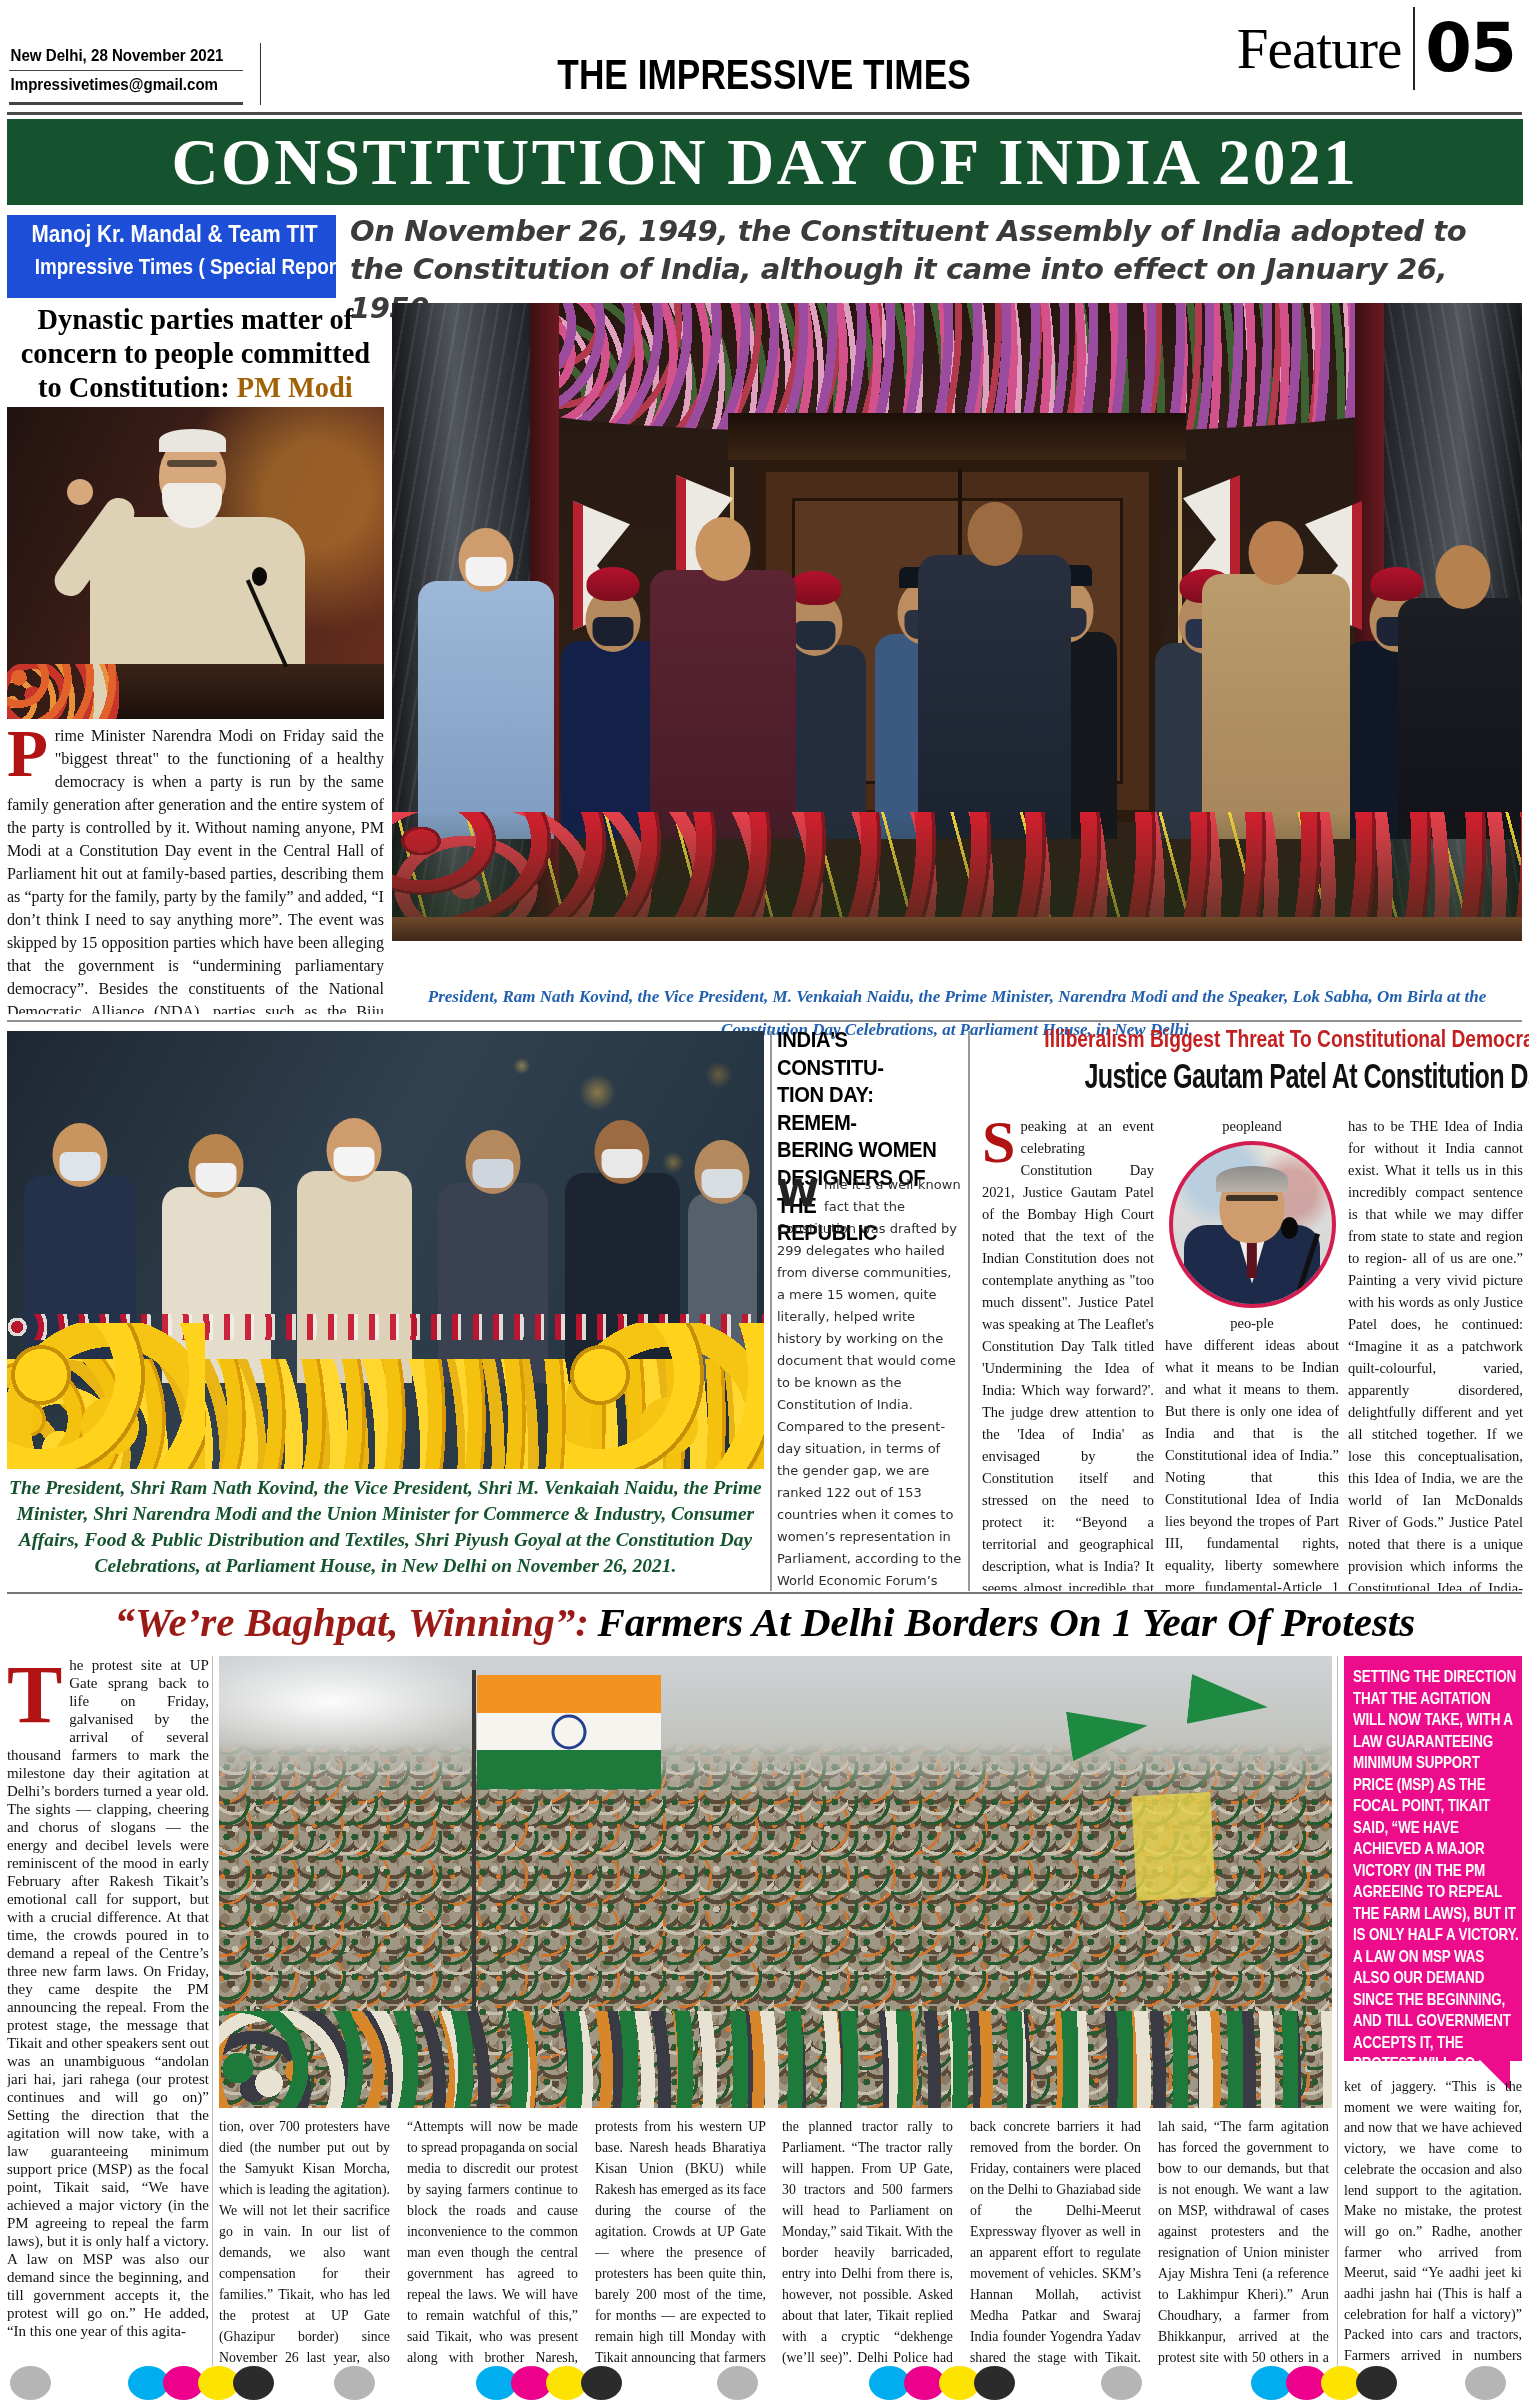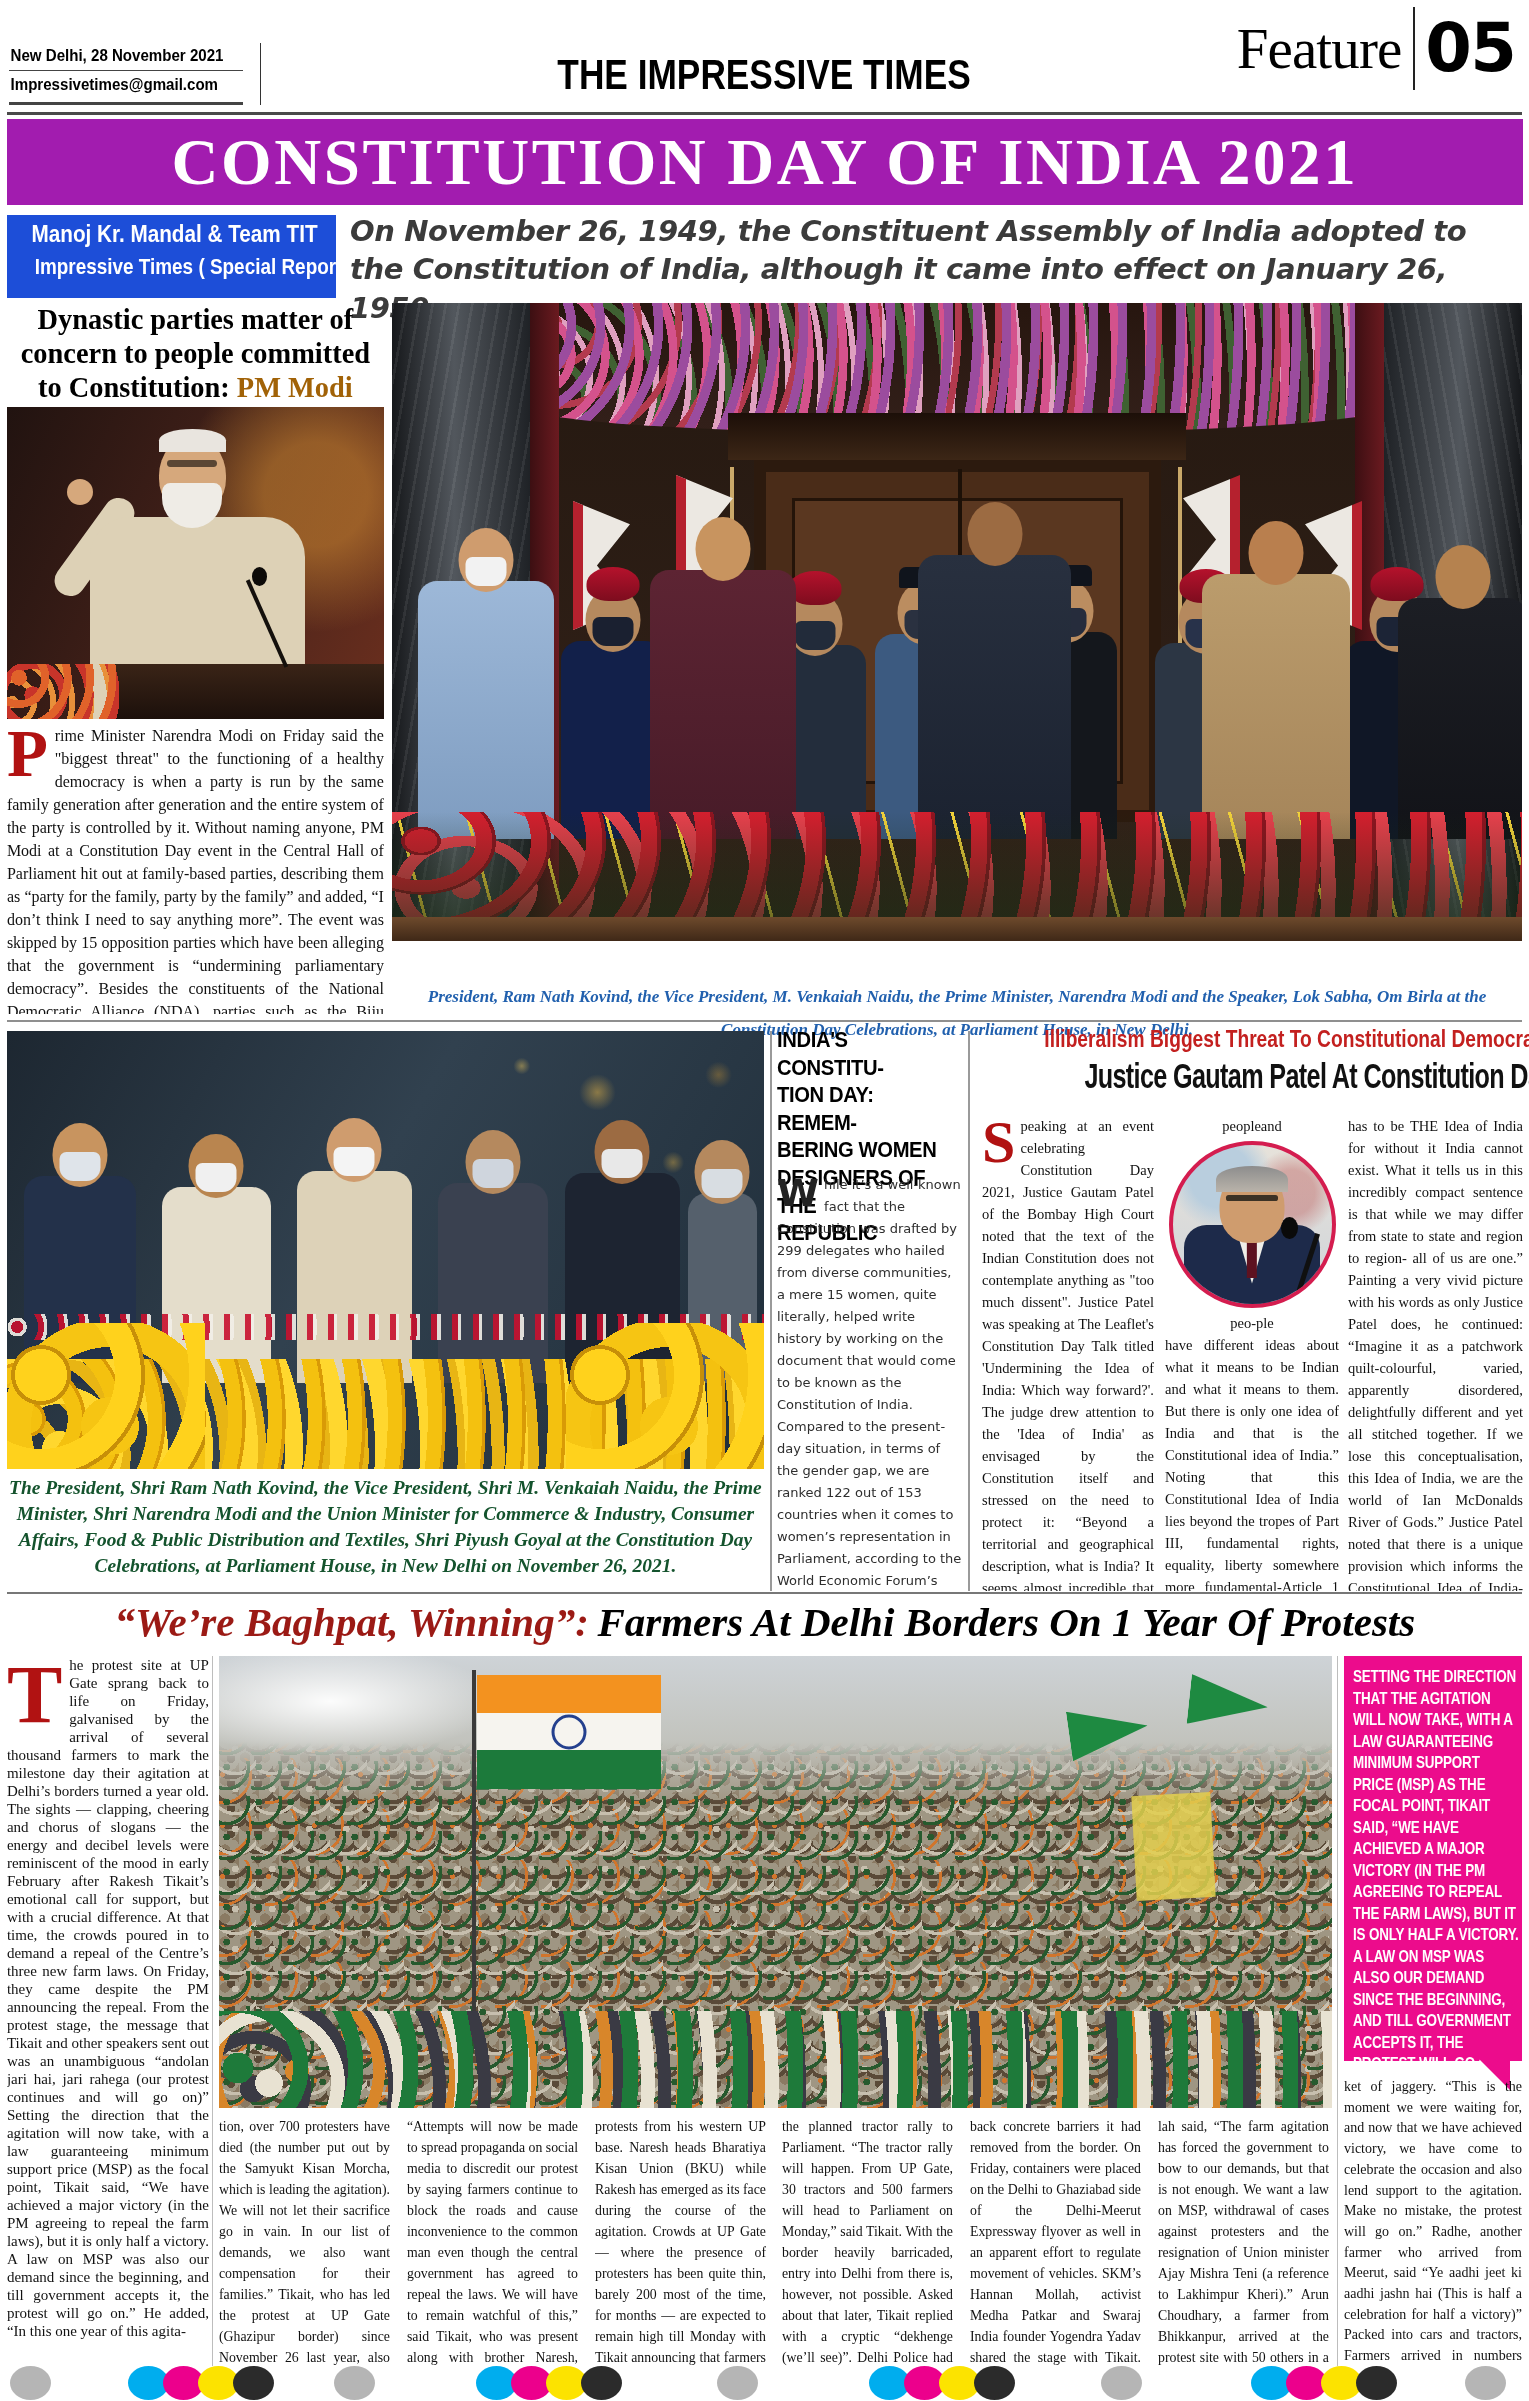--- a/index.html
+++ b/index.html
@@ -15,21 +15,21 @@
   .mast-left .sep2 { height:2.6px; background:#444; margin-top:4.3px; }
   .mast-title { position:absolute; left:0; right:0; top:50px; text-align:center; font-family:"Liberation Sans",sans-serif; font-weight:bold; font-size:43px; letter-spacing:0; }
   .mast-title span { display:inline-block; transform:scaleX(.82); }
   .feature-wrap { position:absolute; right:13.8px; top:6.9px; display:flex; align-items:center; }
   .feature-word { font-family:"Liberation Serif",serif; font-size:57px; font-weight:500; letter-spacing:-0.9px; padding-right:12px; }
   .feature-bar { width:1.7px; height:83px; background:#222; }
   .feature-num { font-family:"DejaVu Sans",sans-serif; font-weight:bold; font-size:67px; padding-left:10.3px; letter-spacing:-1.7px; }
   .mast-rule { position:absolute; left:6.9px; right:6.9px; top:112px; height:2.6px; background:#4a4a4a; }
 
   
-  .banner { position:absolute; left:6.9px; top:119px; width:1516px; height:86px; background:#a21caf; color:#fff; display:flex; align-items:center; justify-content:center; font-family:"Liberation Serif",serif; font-weight:600; font-size:65px; letter-spacing:2.6px; white-space:nowrap; }
+  .banner { position:absolute; left:6.9px; top:119px; width:1516px; height:86px; background:#14532d; color:#fff; display:flex; align-items:center; justify-content:center; font-family:"Liberation Serif",serif; font-weight:600; font-size:65px; letter-spacing:2.6px; white-space:nowrap; }
 
   
   .byline-box { position:absolute; left:6.9px; top:215px; width:329px; height:83px; background:#1d4ed8; color:#fff; font-family:"Liberation Sans",sans-serif; font-weight:bold; padding:6px 9px; text-align:center; }
   .byline-box .b1 { font-size:23px; transform:scaleX(.9); transform-origin:50% 50%; white-space:nowrap; }
   .byline-box .b2 { font-size:21.5px; transform:scaleX(.88); transform-origin:50% 50%; white-space:nowrap; margin-top:6.9px; }
   .standfirst { position:absolute; left:350px; top:212px; width:1173px; font-family:"DejaVu Sans",sans-serif; font-weight:bold; font-style:italic; font-size:29px; line-height:1.32; color:#3b3b3b; letter-spacing:-0.4px; }
 
   
   .modi-head { position:absolute; left:6.9px; top:303px; width:377px; text-align:center; font-weight:bold; font-size:28.4px; line-height:34px; font-family:"Liberation Serif",serif; }
   .modi-head .red { color:#a16207; }

